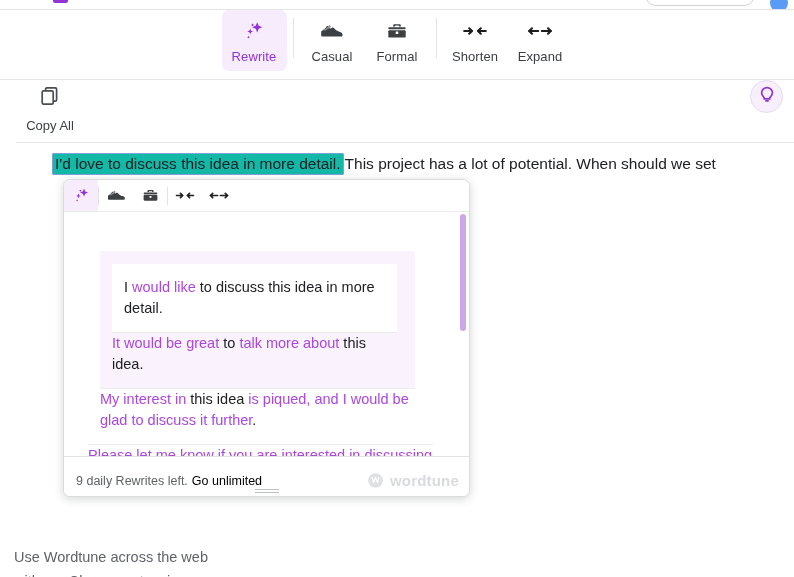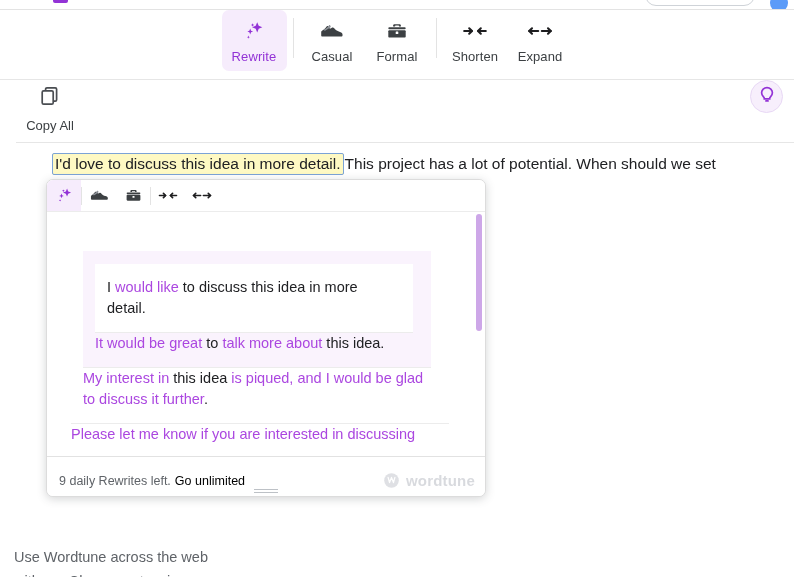--- a/index.html
+++ b/index.html
@@ -137,33 +137,33 @@
   #doc-paragraph {
     position: absolute;
     left: 52px; top: 9px;
     width: 730px;
     font-size: 15.5px;
     line-height: 24px;
     color: #202124;
     white-space: nowrap;
   }
   #selected-sentence {
-    background: #fef9c3;
+    background: #14b8a6;
     border: 1px solid #7ba3d6;
     border-radius: 2px;
     padding: 1px 2px 2px 2px;
     margin-right: 1px;
   }
   #doc-rest { color: #202124; }
 
   
   #suggestion-popup {
     position: absolute;
-    left: 46px; top: 179px;
-    width: 440px;
+    left: 63px; top: 179px;
+    width: 407px;
     height: 318px;
     background: #ffffff;
     border: 1px solid #dcdcdc;
     border-radius: 7px;
     box-shadow: 0 2px 10px rgba(60,64,67,.22);
     box-sizing: border-box;
     overflow: hidden;
     display: flex;
     flex-direction: column;
   }

